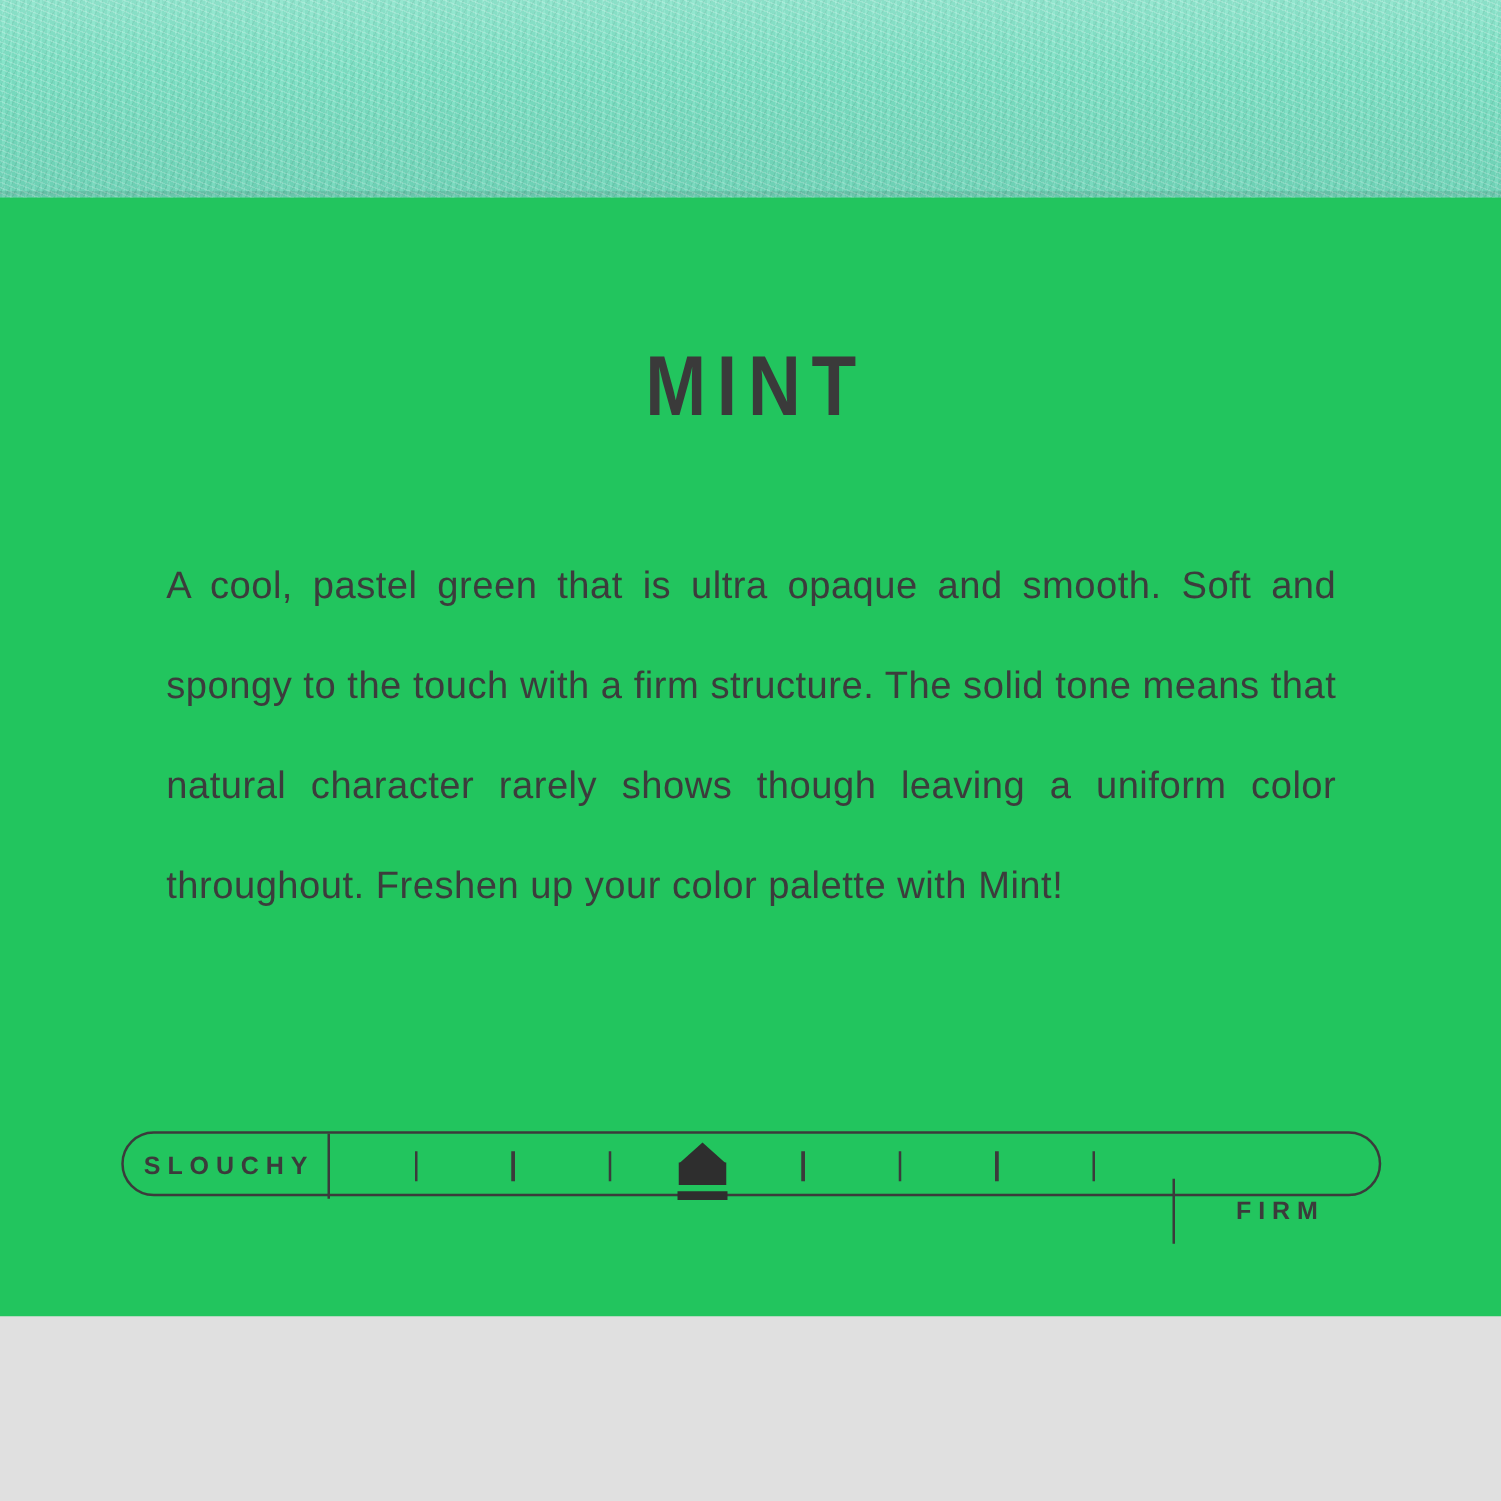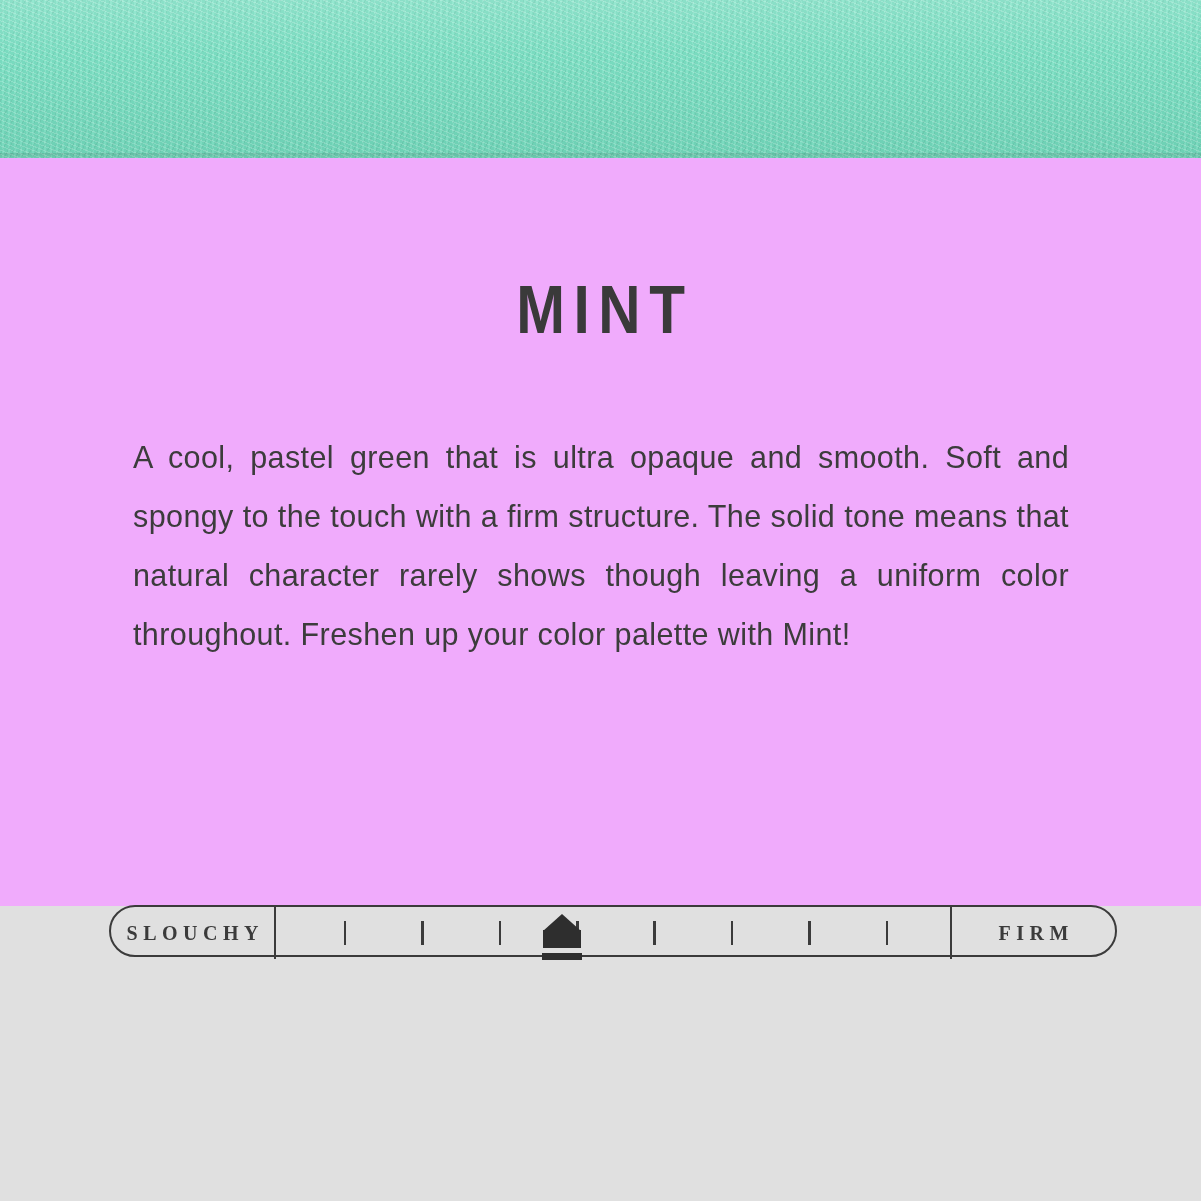--- a/index.html
+++ b/index.html
@@ -9,22 +9,22 @@
   body {
     width: 1201px;
     height: 1201px;
     background: #e0e0e0;
     font-family: "Liberation Sans", sans-serif;
     overflow: hidden;
   }
   .card {
     position: relative;
     width: 1201px;
-    height: 906px;
-    background: #f0abfc;
+    height: 1053px;
+    background: #22c55e;
   }
 
   
   .swatch {
     position: absolute;
     left: 0;
     top: 0;
     width: 1201px;
     height: 158px;
     background: #76e0c2;
@@ -68,49 +68,48 @@
     transform: scaleX(0.86);
   }
 
   
   .body-copy {
     position: absolute;
     left: 133px;
     top: 428px;
     width: 936px;
     font-size: 30.5px;
-    line-height: 59px;
+    line-height: 80px;
     color: #3c3c3c;
     text-align: justify;
     letter-spacing: 0.4px;
     font-weight: 400;
   }
 
   
   .scales {
     position: absolute;
     left: 97px;
     top: 905px;
     width: 1008px;
   }
   .scale {
     position: relative;
     height: 54px;
     margin-bottom: 62px;
   }
   .scale-track {
     position: absolute;
-    left: 12px; top: 0;
+    left: 0; top: 0;
     width: 1008px;
     height: 52px;
     border: 2.5px solid #3b3b3b;
     border-radius: 26px;
     box-sizing: border-box;
     background: transparent;
-    font-family: Liberation Serif, serif;
   }
   .cap {
     position: absolute;
     top: 0;
     height: 52px;
     display: flex;
     align-items: center;
     justify-content: center;
     font-size: 20px;
     letter-spacing: 5.5px;
@@ -121,20 +120,21 @@
   }
   .cap-left {
     left: 0;
     width: 165px;
     border-right: 2.5px solid #3b3b3b;
   }
   .cap-right {
     right: 0;
     width: 165px;
     border-left: 2.5px solid #3b3b3b;
+    margin-top: 36px;
   }
   .ticks {
     position: absolute;
     left: 165px;
     top: 0;
     width: 678px;
     height: 52px;
   }
   .tick {
     position: absolute;

